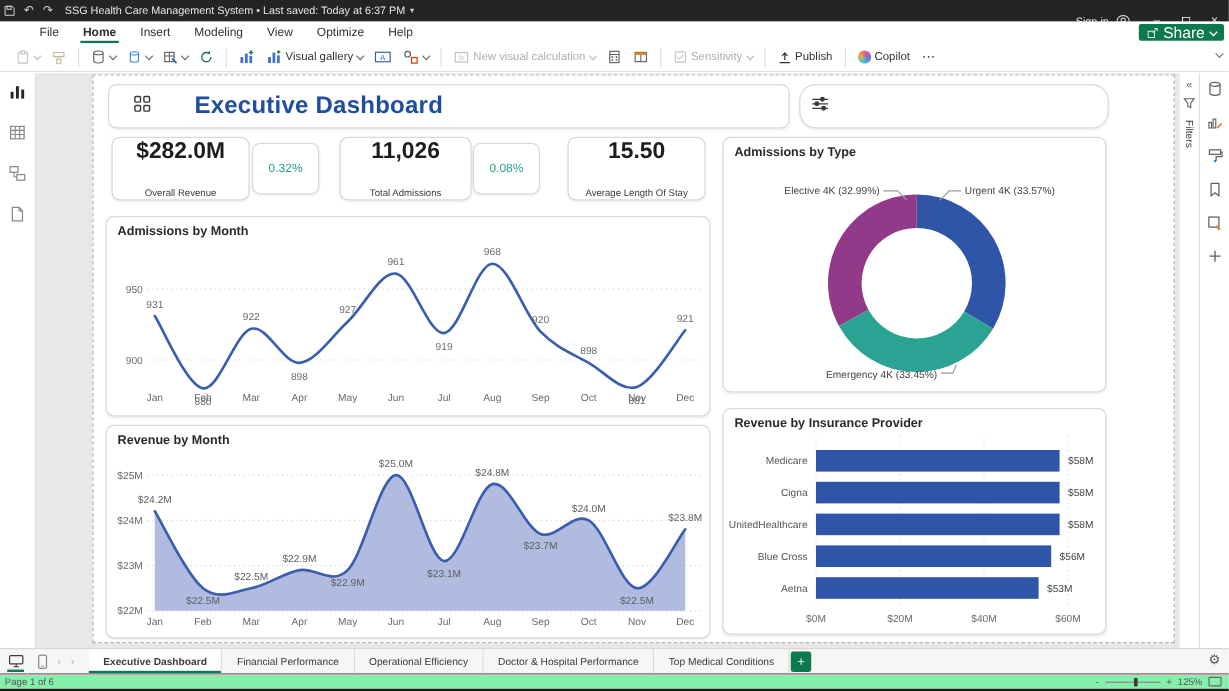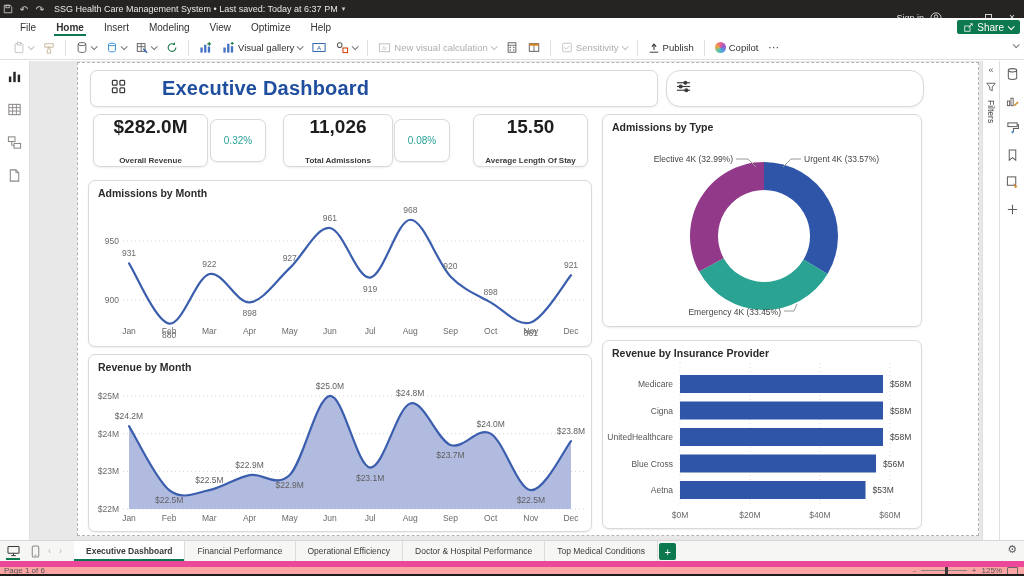--- a/index.html
+++ b/index.html
@@ -16,26 +16,26 @@
   .titlebar .caret{margin-left:4px;font-size:7px;color:#cfcdca}
   .searchbox{position:absolute;left:487px;top:3px;width:212px;height:12px;background:#b9b7b5;border-radius:2px;
              display:flex;align-items:center;gap:4px;padding:0 5px;color:#2b2a29}
   .searchbox span{font-size:8.5px}
   .tb-right{position:absolute;right:0;top:0;height:35px;display:flex;align-items:center}
   .signin{font-size:9px;margin-right:6px}
   .win-btn{width:24px;height:18px;display:flex;align-items:center;justify-content:center;font-size:10px;color:#e8e6e3}
   .avatar{width:12px;height:12px;margin-right:10px}
 
   
-  .menubar{position:absolute;top:18px;left:0;right:0;height:18px;background:#fff;display:flex;align-items:center;padding-left:10px}
+  .menubar{position:absolute;top:18px;left:0;right:0;height:18px;background:#fff;display:flex;align-items:center;padding-left:23px}
   .menu-item{font-size:10px;color:#323130;padding:0 10px;height:18px;display:flex;align-items:center;position:relative}
   .menu-item.active{font-weight:bold}
   .menu-item.active::after{content:"";position:absolute;left:8px;right:8px;bottom:0;height:2px;background:#0E784F}
   .share-btn{position:absolute;right:4px;top:2px;height:14px;background:#0E784F;color:#fff;border-radius:2px;
-             display:flex;align-items:center;gap:4px;padding:0 7px;font-size:10px}
+             display:flex;align-items:center;gap:4px;padding:0 7px;font-size:13px}
 
   
   .toolbar{position:absolute;top:36px;left:0;right:0;height:24px;background:#fff;border-bottom:1px solid #e1dfdd;
            display:flex;align-items:center;padding-left:6px;font-size:9.5px;color:#323130}
   .t-group{display:flex;align-items:center;gap:6px;padding:0 5px}
   .t-sep{width:1px;height:16px;background:#e1dfdd;margin:0 3px}
   .t-btn{display:flex;align-items:center;gap:3px;padding:1px 2px;border-radius:2px}
   .t-btn.disabled{color:#b0aeac}
   .chev{width:5px;height:5px;border-right:1px solid #7a7977;border-bottom:1px solid #7a7977;
         transform:rotate(45deg) translateY(-1px);display:inline-block}
@@ -62,21 +62,21 @@
         box-shadow:0 1px 2px rgba(0,0,0,.07)}
   .hdr-left{left:12px;top:7px;width:568px;height:37px;display:flex;align-items:center}
   .page-title{font-size:20px;font-weight:bold;color:#1F4E9E;margin-left:36px;letter-spacing:.2px}
   .hdr-right{left:588px;top:7px;width:258px;height:37px;border-radius:14px;display:flex;align-items:center;padding-left:9px}
   .year-chip{width:31px;height:20px;border:1px solid #c6c6c6;border-radius:3px;margin-left:5px;
              display:flex;align-items:center;justify-content:center;font-size:9px;color:#4a4a4a;background:#fff}
   .year-chip.sel{background:#252423;border-color:#252423;color:#fff}
 
   .kpi-main{height:53px;display:flex;flex-direction:column;align-items:center;justify-content:center;gap:18px;z-index:2}
   .kpi-val{font-size:19px;font-weight:bold;color:#1d1d1d}
-  .kpi-lab{font-size:8px;font-weight:bold;color:#3a3a3a}
+  .kpi-lab{font-size:8px;font-weight:normal;color:#3a3a3a}
   .kpi-delta{height:43px;width:56px;display:flex;align-items:center;justify-content:center;
              font-size:10px;font-weight:normal;color:#2AA298;z-index:1}
 
   .chart-card .chart-title{position:absolute;left:9px;top:6px;font-size:10.5px;font-weight:bold;color:#2b2a29}
   .chart-card svg{position:absolute;left:0;top:0}
 
   
   .tabsbar{position:absolute;bottom:15px;left:0;right:0;height:21px;background:#f6f6f5;border-top:1px solid #d9d7d5;
            display:flex;align-items:stretch}
   .dev-btn{width:18px;display:flex;align-items:center;justify-content:center;position:relative;margin-left:4px}
@@ -85,21 +85,21 @@
   .tabs{display:flex;margin-left:8px}
   .tab{display:flex;align-items:center;padding:0 12px;font-size:8.5px;color:#3b3a39;border-right:1px solid #dddbd9;
        white-space:nowrap;position:relative;background:#f6f6f5}
   .tab.active{background:#fff;font-weight:bold}
   .tab.active::after{content:"";position:absolute;left:0;right:0;bottom:0;height:2px;background:#0E784F}
   .add-page{width:17px;height:17px;margin:2px 0 0 1px;background:#0E784F;color:#fff;border-radius:2px;
             display:flex;align-items:center;justify-content:center;font-size:11px}
   .tabs-gear{position:absolute;right:7px;top:2px;color:#5a5a5a;font-size:11px}
 
   
-  .statusbar{position:absolute;bottom:2px;left:0;right:0;height:13px;background:#fca5a5;border-top:6px solid #ec4899;
+  .statusbar{position:absolute;bottom:2px;left:0;right:0;height:13px;background:#86efac;border-top:1px solid #ec4899;
              font-size:8px;color:#555;display:flex;align-items:center}
   .statusbar .pagec{margin-left:4px}
   .zoom-cluster{position:absolute;right:6px;display:flex;align-items:center;gap:5px}
   .zoom-track{width:46px;height:1px;background:#8a8886;position:relative}
   .zoom-thumb{position:absolute;left:24px;top:-3px;width:3px;height:7px;background:#3b3a39}
   .fit-ic{width:11px;height:8px;border:1px solid #6a6968;border-radius:1px}
   .bottom-edge{position:absolute;bottom:0;left:0;right:0;height:2px;background:#1d1c1b}
 
   .mini{display:inline-flex}
 </style>

